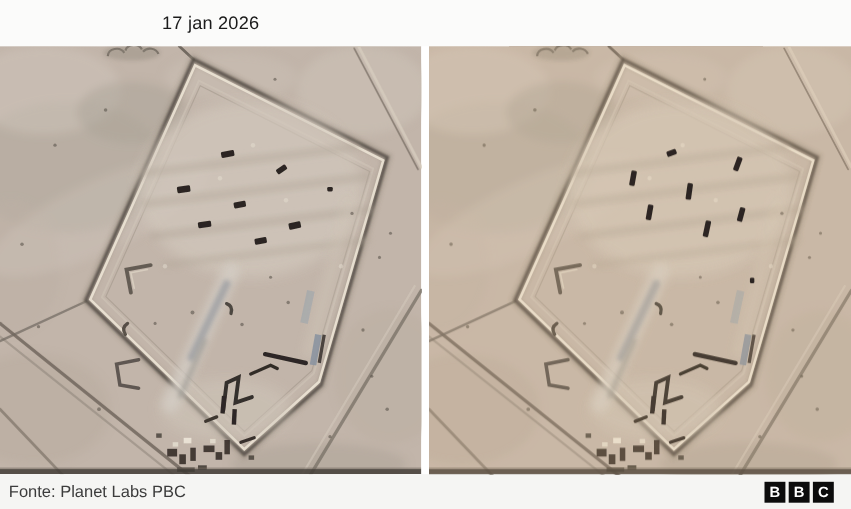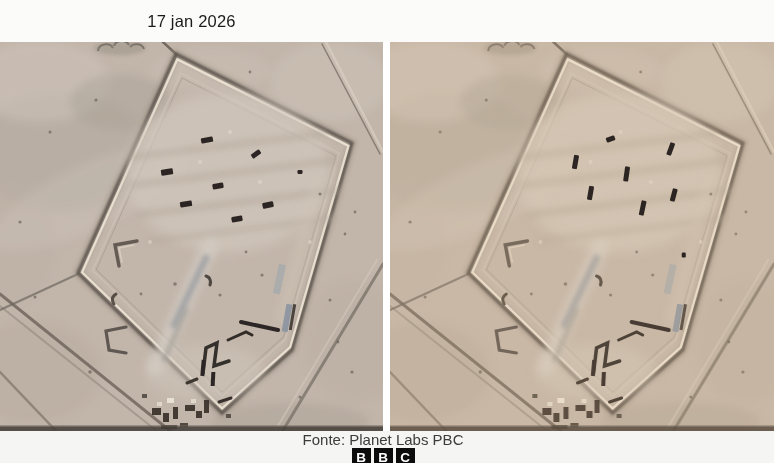--- a/index.html
+++ b/index.html
@@ -11,21 +11,21 @@
   .date-label.left{left:0;width:383px;}
   .date-label.right{left:390px;width:384px;}
   .photos{position:absolute;top:42px;left:0;width:774px;height:389px;display:flex;}
   .panel{margin:0;padding:0;height:389px;position:relative;}
   .panel.left{width:383px;}
   .panel.right{width:384px;}
   .panel svg{display:block;width:100%;height:100%;}
   .divider{width:7px;height:389px;background:#ffffff;}
   .footer{position:absolute;top:431px;left:0;width:774px;height:32px;background:#f5f5f3;
         display:flex;align-items:center;justify-content:space-between;
-        padding:0 16px 0 8px;box-sizing:border-box;flex-direction:column;}
+        padding:0 16px 0 8px;box-sizing:border-box;}
   .source{font-size:15px;color:#3c3c3c;}
   .bbc{display:flex;gap:3px;}
   .bbc .sq{width:19px;height:19px;background:#0c0c0c;color:#ffffff;font-weight:bold;
         font-size:13.5px;display:flex;align-items:center;justify-content:center;}
 </style>
 </head>
 <body>
 
 <svg width="0" height="0" style="position:absolute" aria-hidden="true">
   <defs>

